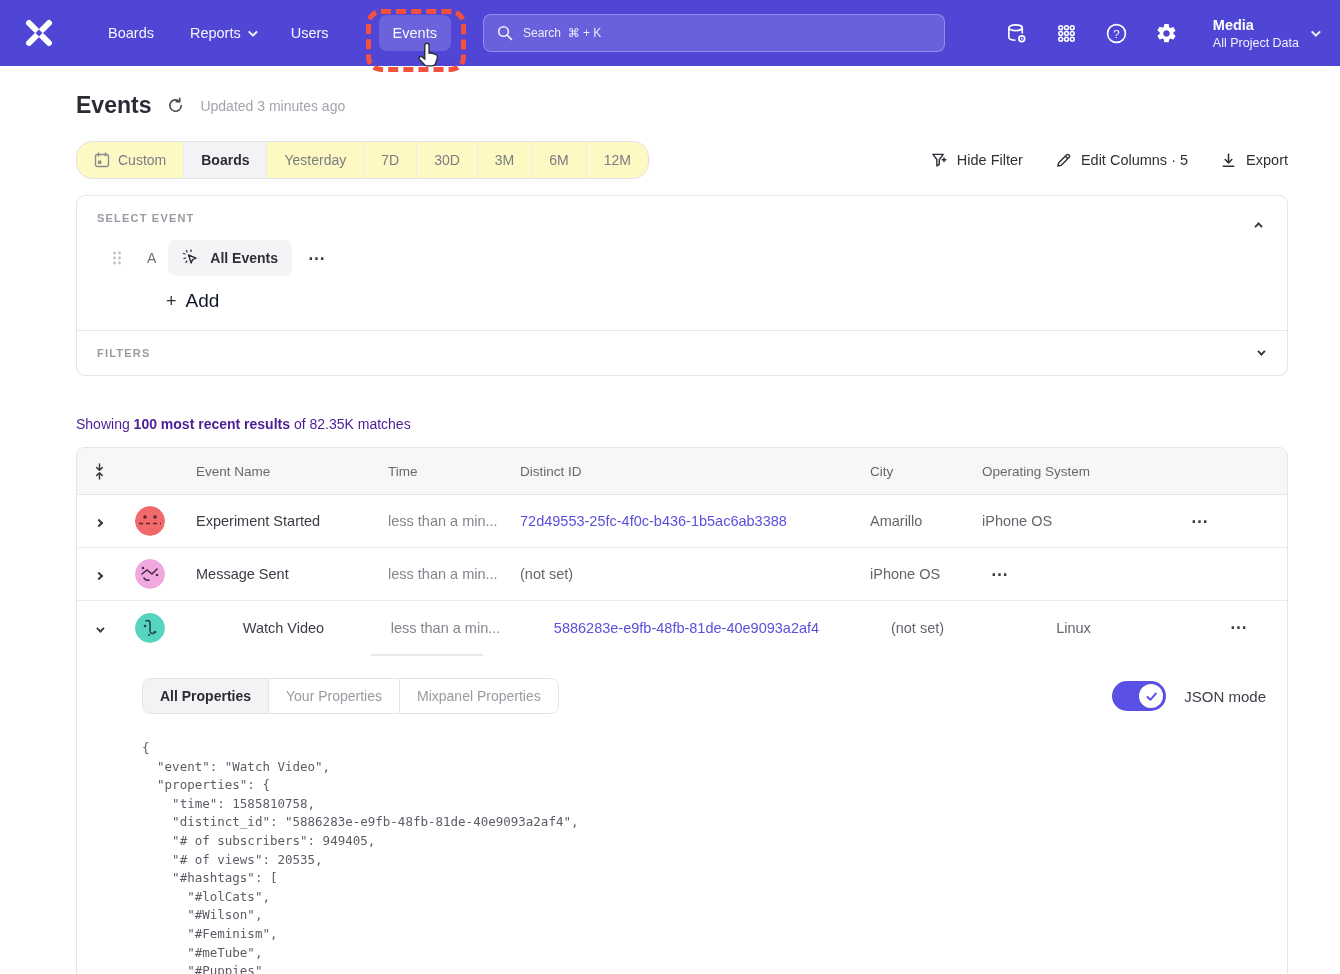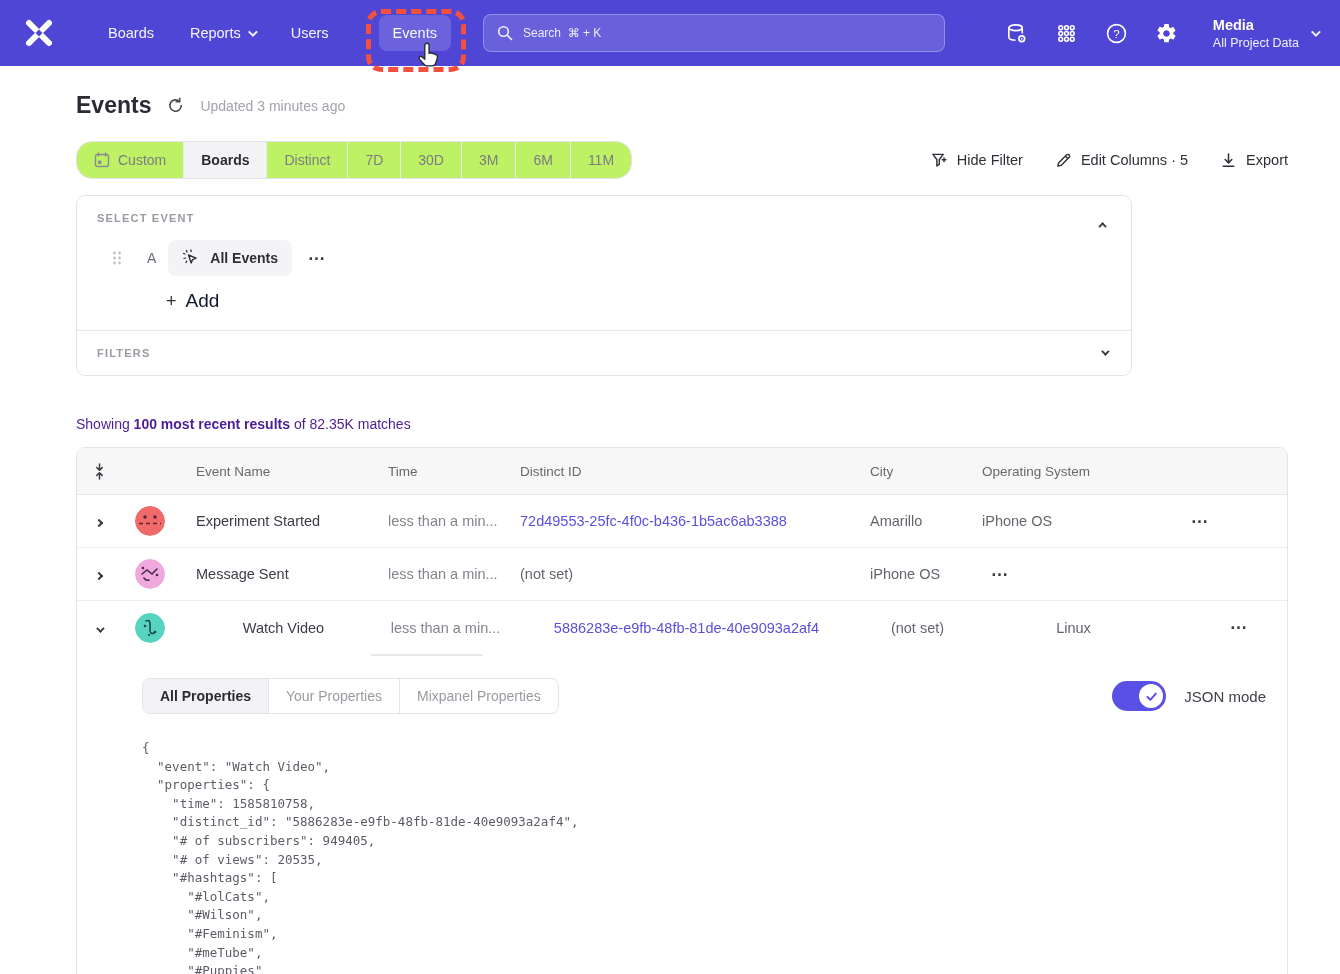--- a/index.html
+++ b/index.html
@@ -39,40 +39,40 @@
   .project-scope { color:rgba(255,255,255,.92); font-size:12.5px; }
 
   
   .main { padding:26px 0 0 76px; width:1288px; }
   .title-row { display:flex; align-items:center; gap:16px; }
   .page-title { font-size:23px; font-weight:700; color:#2b2b35; }
   .refresh { width:17px; height:17px; color:#4a4a54; cursor:pointer; }
   .updated { color:#a3a3ab; font-size:14px; }
 
   .controls-row { margin-top:22px; display:flex; align-items:center; width:1212px; }
-  .segmented { display:flex; border:1px solid #e2e2e7; border-radius:16px; overflow:hidden; background:#bef264; }
+  .segmented { display:flex; border:1px solid #e2e2e7; border-radius:16px; overflow:hidden; background:#fef9c3; }
   .seg-btn { padding:0 17px; height:36px; display:flex; align-items:center; gap:8px; font-size:14px;
     color:#7b7b85; cursor:pointer; border-left:1px solid #ececf0; white-space:nowrap; }
   .seg-btn:first-child { border-left:none; }
   .seg-btn.active { background:#f3f3f5; color:#2c2c36; font-weight:700; }
   .cal-icon { width:16px; height:16px; color:#8a8a92; }
 
   .toolbar { margin-left:auto; display:flex; align-items:flex-start; gap:32px; }
   .tool-btn { display:flex; align-items:center; gap:9px; font-size:14.5px; font-weight:500;
     color:#2f2f38; cursor:pointer; white-space:nowrap; }
   .tool-icon { width:17px; height:17px; color:#2f2f38; }
   .search-events { width:222px; height:40px; background:#f4f4f6; border-radius:8px; display:flex;
     align-items:center; gap:9px; padding:0 12px; }
   .search-events input { background:transparent; border:none; outline:none; font-size:14.5px;
     color:#3f3f49; width:100%; font-family:"Liberation Sans", sans-serif; }
   .search-events input::placeholder { color:#9ba0a6; }
   .mag { width:16px; height:16px; color:#8a8a92; flex:0 0 auto; }
 
   
-  .qb-card { width:1056px; margin-top:16px; border:1px solid #e4e4e9; border-radius:9px; position:relative; }
+  .qb-card { width:1212px; margin-top:16px; border:1px solid #e4e4e9; border-radius:9px; position:relative; }
   .qb-top { padding:16px 20px 18px 20px; position:relative; }
   .section-label { font-size:11px; font-weight:700; letter-spacing:1.2px; color:#9a9aa2; }
   .qb-row { margin-top:16px; display:flex; align-items:center; }
   .drag-handle { width:10px; height:14px; margin-left:15px; color:#c0c0c8; flex:0 0 auto; cursor:grab; }
   .row-letter { margin-left:25px; color:#6d6d77; font-size:14px; }
   .event-chip { margin-left:12px; background:#f4f4f6; border-radius:8px; height:36px; padding:0 14px;
     display:flex; align-items:center; gap:9px; cursor:pointer; }
   .event-chip-label { font-size:14px; font-weight:600; color:#2f2f38; }
   .sparkle { width:19px; height:19px; color:#2f2f38; }
   .more-dots { margin-left:16px; font-size:17px; font-weight:700; color:#3a3a44; cursor:pointer; letter-spacing:1px; }
@@ -222,36 +222,36 @@
           <line x1="4.5" y1="1" x2="4.5" y2="4" stroke="currentColor" stroke-width="1.4" stroke-linecap="round"></line>
           <line x1="11.5" y1="1" x2="11.5" y2="4" stroke="currentColor" stroke-width="1.4" stroke-linecap="round"></line>
           <rect x="4" y="8.5" width="3.4" height="3.4" rx="0.6" fill="currentColor"></rect>
         </svg>
         <span>Custom</span>
       </div>
       <div class="seg-btn active">
         <span>Boards</span>
       </div>
       <div class="seg-btn">
-        <span>Distinct</span>
+        <span>Yesterday</span>
       </div>
       <div class="seg-btn">
         <span>7D</span>
       </div>
       <div class="seg-btn">
         <span>30D</span>
       </div>
       <div class="seg-btn">
         <span>3M</span>
       </div>
       <div class="seg-btn">
         <span>6M</span>
       </div>
       <div class="seg-btn">
-        <span>11M</span>
+        <span>12M</span>
       </div>
     </div>
 
     <div class="toolbar">
       <div class="tool-btn">
         <svg class="tool-icon" viewBox="0 0 18 18">
           <path d="M2 2.5h11l-4.2 5.4v5.3l-2.6 1.6V7.9L2 2.5z" fill="none" stroke="currentColor" stroke-width="1.5" stroke-linejoin="round"></path>
           <line x1="13.8" y1="6.2" x2="13.8" y2="10.2" stroke="currentColor" stroke-width="1.5" stroke-linecap="round"></line>
           <line x1="11.8" y1="8.2" x2="15.8" y2="8.2" stroke="currentColor" stroke-width="1.5" stroke-linecap="round"></line>
         </svg>

